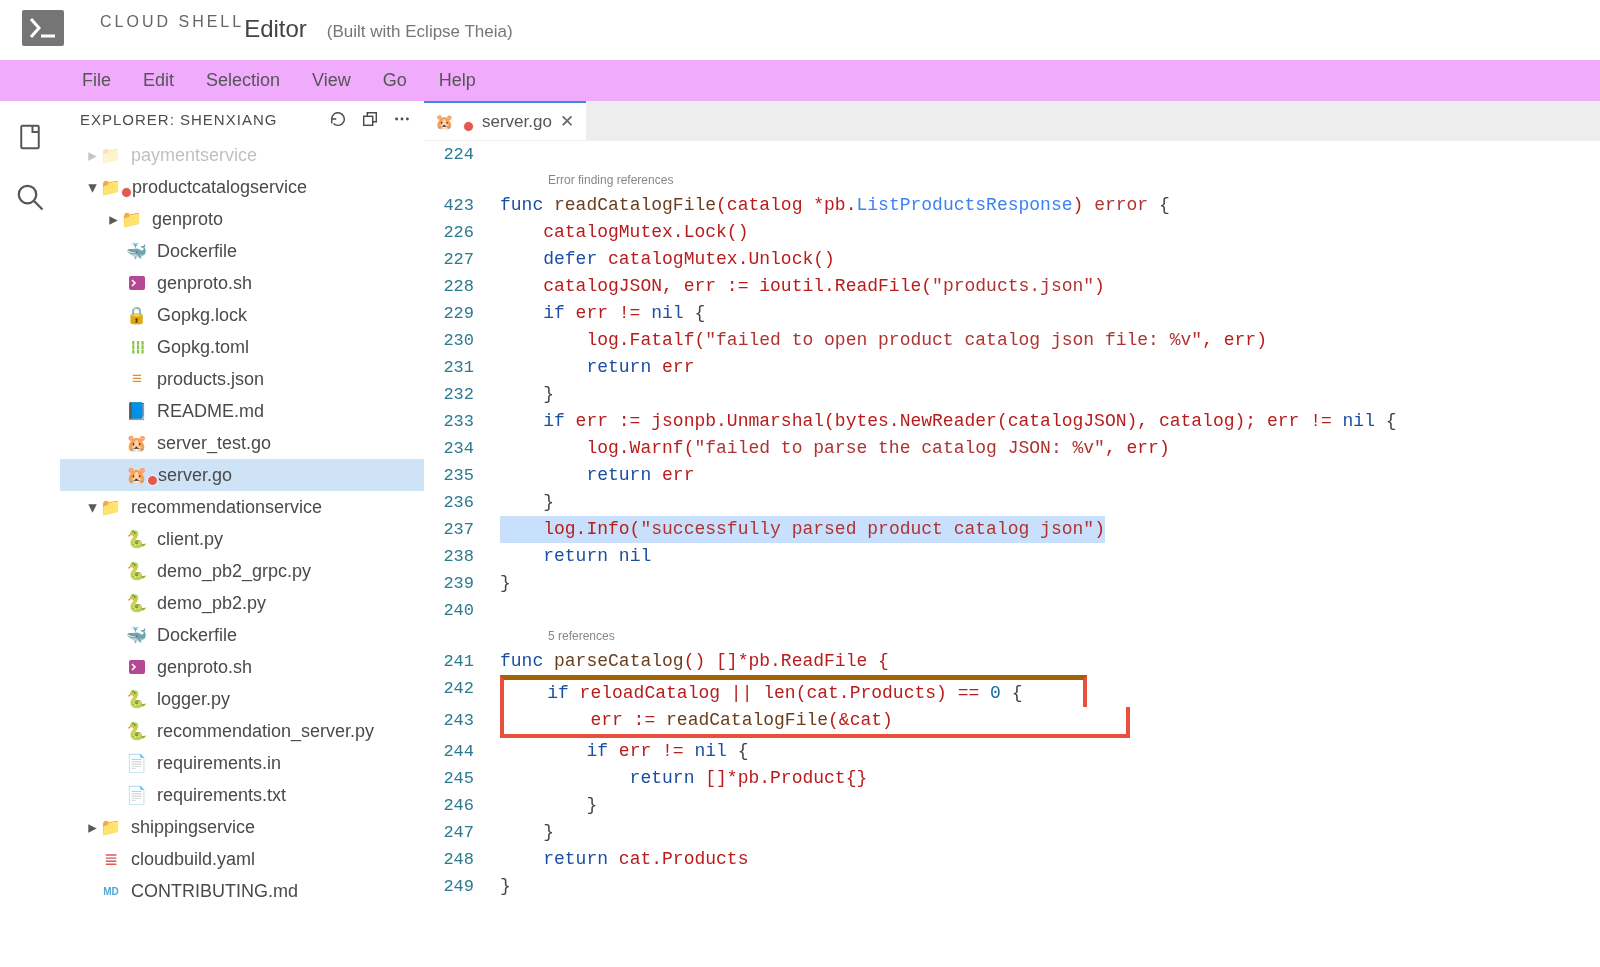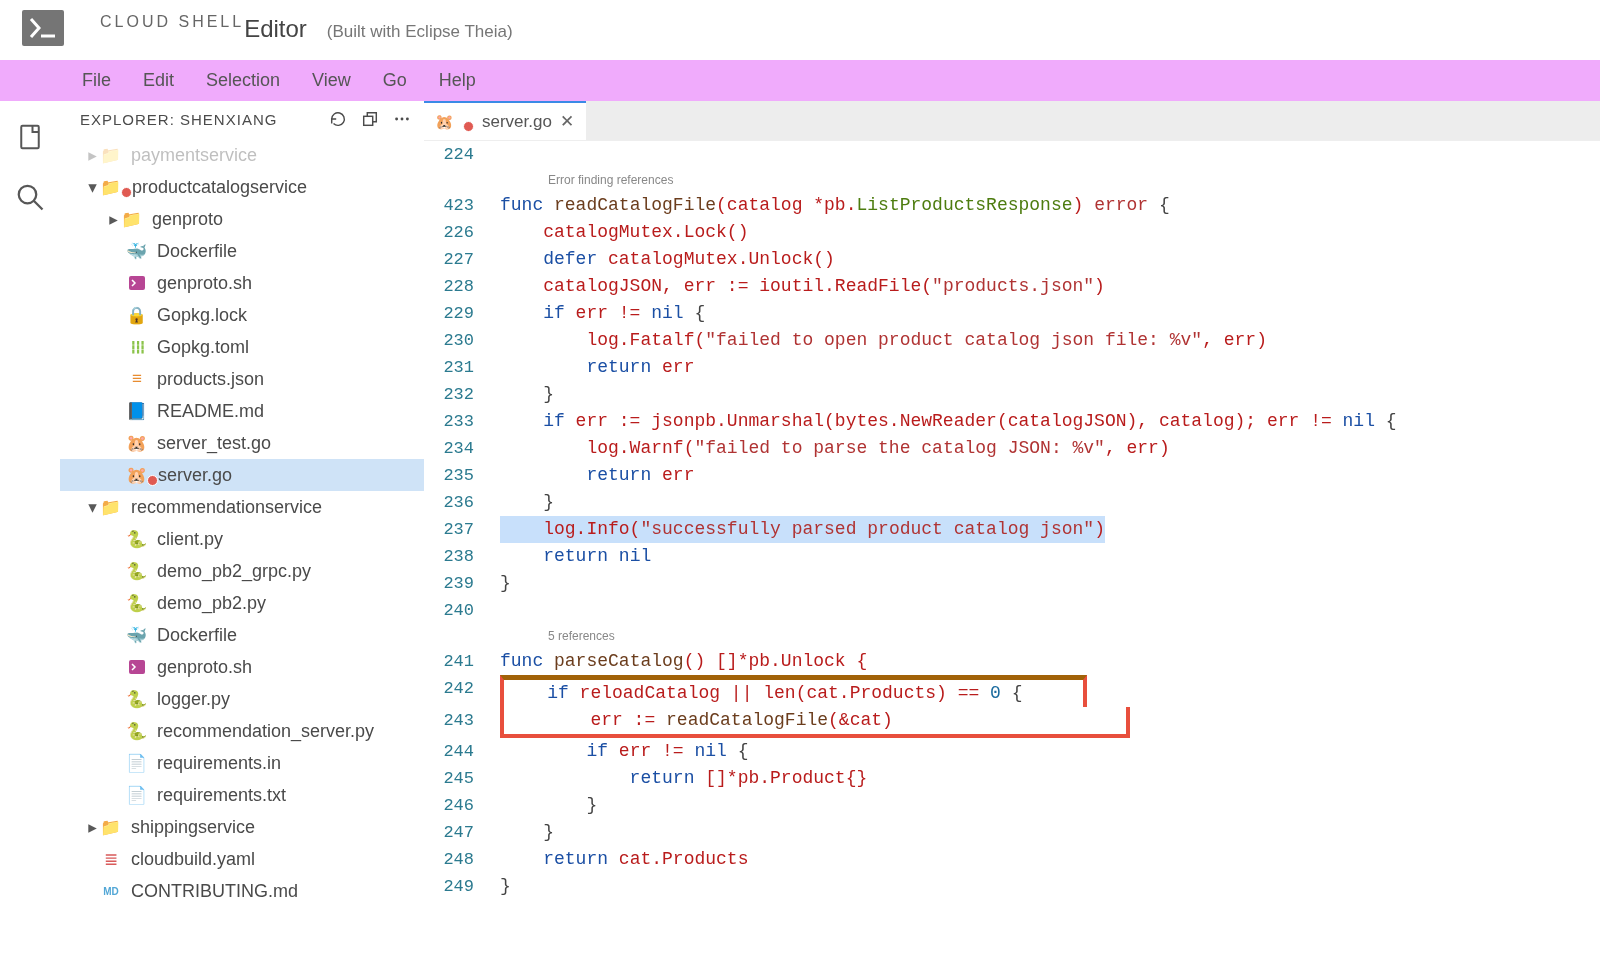--- a/index.html
+++ b/index.html
@@ -57,21 +57,21 @@
   .redbox-top { border-top: 5px solid #a16207; border-left: 4px solid #e84f3d; border-right: 4px solid #e84f3d; }
   .redbox-bot { border-bottom: 4px solid #e84f3d; border-left: 4px solid #e84f3d; border-right: 4px solid #e84f3d; }
   .redbox-wrap { display: inline-block; padding-right: 60px; }
 
   
   .kw { color: #1b4fa4; }           
   .ident { color: #b91c1c; }        
   .func-name { color: #6b3d1d; }    
   .str { color: #b03333; }
   .num { color: #1b6b9e; }
-  .type { color: #4d7c0f; margin-top: 11px; }         
+  .type { color: #3b82f6; margin-top: 11px; }         
   .err-kw { color: #b03333; margin-top: 40px; }       
   .brace { color: #444; }
 
   
   .ic-go { color: #3bbad6; }
   .ic-folder { color: #6b6b6b; }
   .ic-docker { color: #2496ed; }
   .ic-term { fill: #b74694; }
   .ic-lock { color: #5f5f5f; }
   .ic-toml { color: #8bc34a; font-size: 11px; letter-spacing: -2px; font-weight: bold; }
@@ -378,21 +378,21 @@
           <div class="code-line"></div>
         </div>
 
       <div class="code-row">
           <div class="gutter"></div>
           <div class="codelens">5 references</div>
         </div>
 
       <div class="code-row">
           <div class="gutter">241</div>
-          <div class="code-line"><span class="kw">func </span><span class="func-name">parseCatalog</span><span class="ident">() []*pb.Unlock {</span></div>
+          <div class="code-line"><span class="kw">func </span><span class="func-name">parseCatalog</span><span class="ident">() []*pb.ReadFile {</span></div>
         </div>
 
       <div class="code-row">
           <div class="gutter">242</div>
           <div class="code-line"><span class="redbox-wrap redbox-top"><span class="kw">    if</span><span class="ident"> reloadCatalog || len(cat.Products) == </span><span class="num">0</span><span class="brace"> {</span></span></div>
         </div>
 
       <div class="code-row">
           <div class="gutter">243</div>
           <div class="code-line"><span class="redbox-wrap redbox-bot"><span class="ident">        err := </span><span class="func-name">readCatalogFile</span><span class="ident">(&amp;cat)</span>                </span></div>

